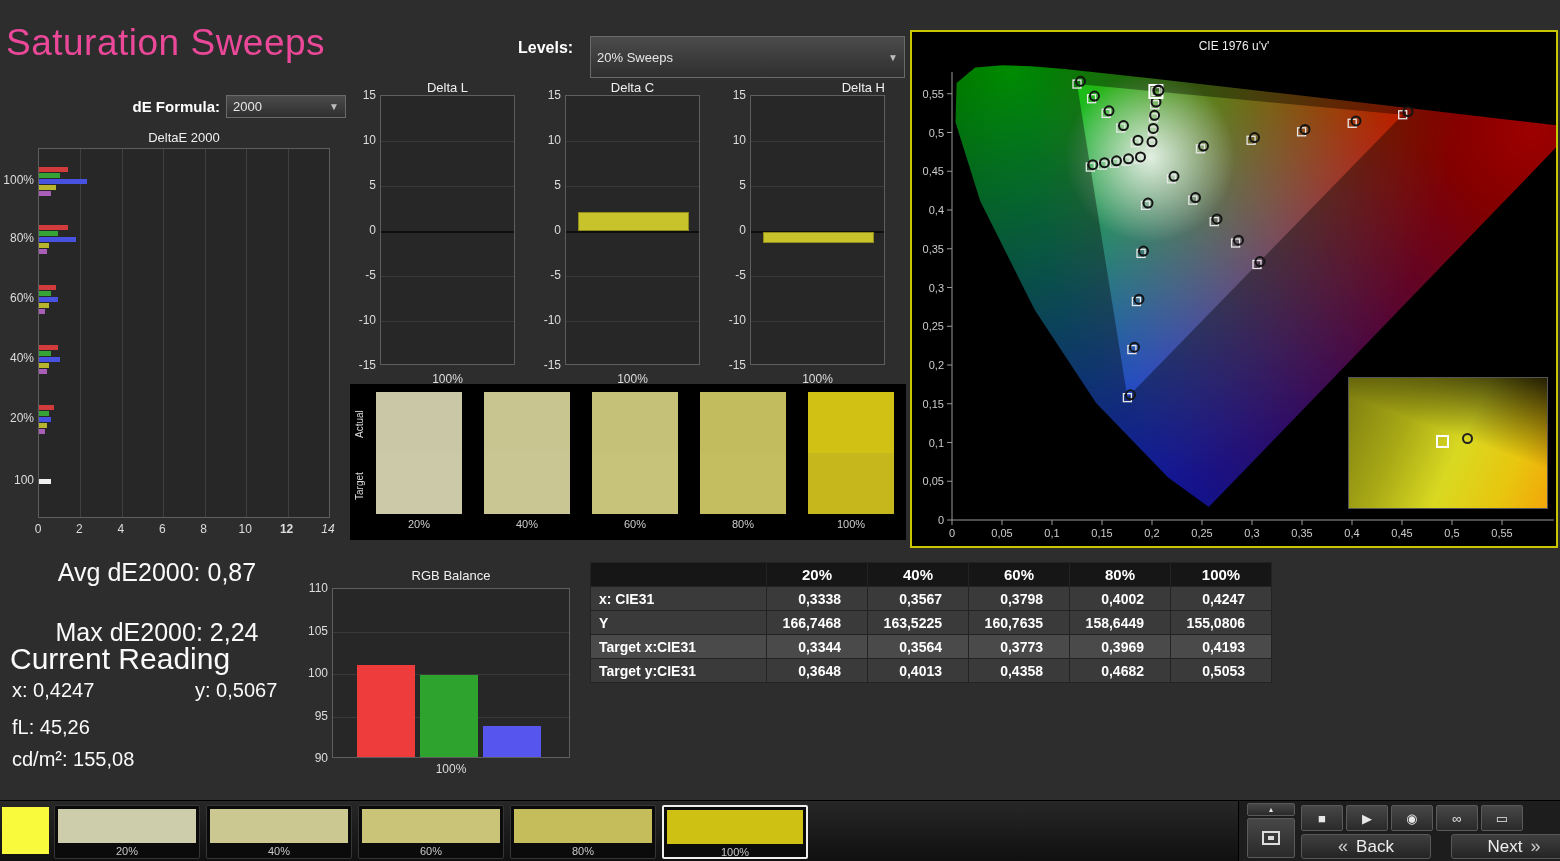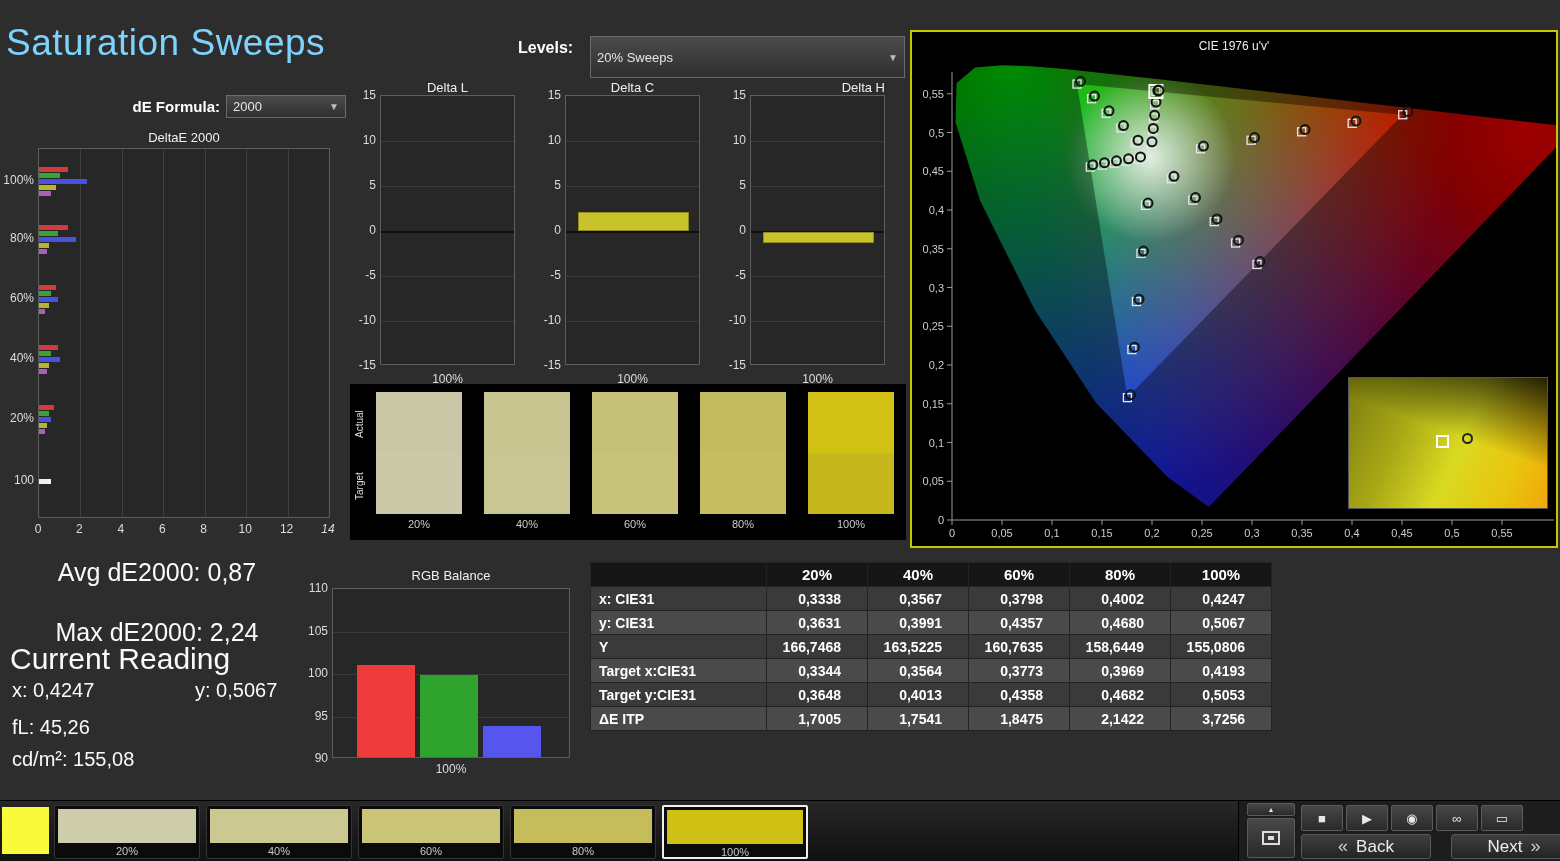--- a/index.html
+++ b/index.html
@@ -1,19 +1,19 @@
 <!DOCTYPE html>
 <html><head>
 <meta charset="utf-8">
 <style>
   *{box-sizing:border-box;margin:0;padding:0}
   html,body{width:1560px;height:861px;overflow:hidden}
   body{background:#2d2d2d;font-family:"Liberation Sans",sans-serif;color:#eee;position:relative}
   .abs{position:absolute}
-  .page-title{font-size:37px;font-weight:300;color:#7dd3fc;letter-spacing:.5px}
+  .page-title{font-size:37px;font-weight:300;color:#ec4899;letter-spacing:.5px}
   .lbl{font-weight:bold;color:#fff}
   .dropdown{display:flex;align-items:center;justify-content:space-between;background:linear-gradient(#4b4b4b,#2f2f2f);border:1px solid #6a6a6a;color:#e6e6e6;font-size:13px;padding:0 6px;cursor:pointer}
   .dd-arrow{color:#bdbdbd;font-size:10px;padding-left:6px}
   .chart-title{font-size:13px;color:#f0f0f0;text-align:center;position:absolute}
   .plot{position:absolute;background:#272727;border:1px solid #5e5e5e}
   .vgrid{position:absolute;top:0;bottom:0;width:1px;background:#404040}
   .hgrid{position:absolute;left:0;right:0;height:1px;background:#3a3a3a}
   .hgrid.zero{height:2px;background:#0e0e0e}
   .hbar{position:absolute;height:5px}
   .ylab{position:absolute;font-size:12px;color:#ddd;text-align:right;width:32px;left:0}
@@ -125,21 +125,21 @@
       <div class="ylab" style="top: 283px;">20%</div>
       <div class="ylab" style="top: 345px;">100</div>
     </div>
   <div id="deltae-xlabels">
       <div class="xlab" style="left: 25px; top: 394px;">0</div>
       <div class="xlab" style="left: 66.4286px; top: 394px;">2</div>
       <div class="xlab" style="left: 107.857px; top: 394px;">4</div>
       <div class="xlab" style="left: 149.286px; top: 394px;">6</div>
       <div class="xlab" style="left: 190.714px; top: 394px;">8</div>
       <div class="xlab" style="left: 232.143px; top: 394px;">10</div>
-      <div class="xlab" style="left: 273.571px; top: 394px;">12</div>
+      <div class="xlab" style="left: 273.571px; top: 394px; font-weight: bold;">12</div>
       <div class="xlab" style="left: 315px; top: 394px; font-style: italic;">14</div>
     </div>
 </div>
 
 <div class="abs" id="delta-0" style="left:352px;top:80px;width:168px;height:306px">
     <div class="chart-title" style="left: 28px; top: 0px; width: 135px;">Delta L</div>
     <div class="plot" style="left: 28px; top: 15px; width: 135px; height: 270px;">
       <div class="hgrid" style="top: 45px;"></div>
       <div class="hgrid" style="top: 90px;"></div>
       <div class="hgrid zero" style="top: 135px;"></div>
@@ -433,28 +433,20 @@
     </thead>
   <tbody id="table-body">
       <tr class="odd">
         <td class="lab">x: CIE31</td>
         <td class="val">0,3338</td>
         <td class="val">0,3567</td>
         <td class="val">0,3798</td>
         <td class="val">0,4002</td>
         <td class="val">0,4247</td>
       </tr>
-      <tr class="even">
-        <td class="lab">y: CIE31</td>
-        <td class="val">0,3631</td>
-        <td class="val">0,3991</td>
-        <td class="val">0,4357</td>
-        <td class="val">0,4680</td>
-        <td class="val">0,5067</td>
-      </tr>
       <tr class="odd">
         <td class="lab">Y</td>
         <td class="val">166,7468</td>
         <td class="val">163,5225</td>
         <td class="val">160,7635</td>
         <td class="val">158,6449</td>
         <td class="val">155,0806</td>
       </tr>
       <tr class="even">
         <td class="lab">Target x:CIE31</td>
@@ -465,28 +457,20 @@
         <td class="val">0,4193</td>
       </tr>
       <tr class="odd">
         <td class="lab">Target y:CIE31</td>
         <td class="val">0,3648</td>
         <td class="val">0,4013</td>
         <td class="val">0,4358</td>
         <td class="val">0,4682</td>
         <td class="val">0,5053</td>
       </tr>
-      <tr class="even">
-        <td class="lab">ΔE ITP</td>
-        <td class="val">1,7005</td>
-        <td class="val">1,7541</td>
-        <td class="val">1,8475</td>
-        <td class="val">2,1422</td>
-        <td class="val">3,7256</td>
-      </tr>
     </tbody>
 </table>
 
 <div id="bottom-bar">
   <div id="current-patch" style="background: rgb(250, 250, 60);"></div>
   <div id="bottom-patches">
       <div class="patch-btn" style="left: 54px;">
         <div class="patch-color" style="background: rgb(205, 204, 171);"></div>
         <div class="patch-lab">20%</div>
       </div>

